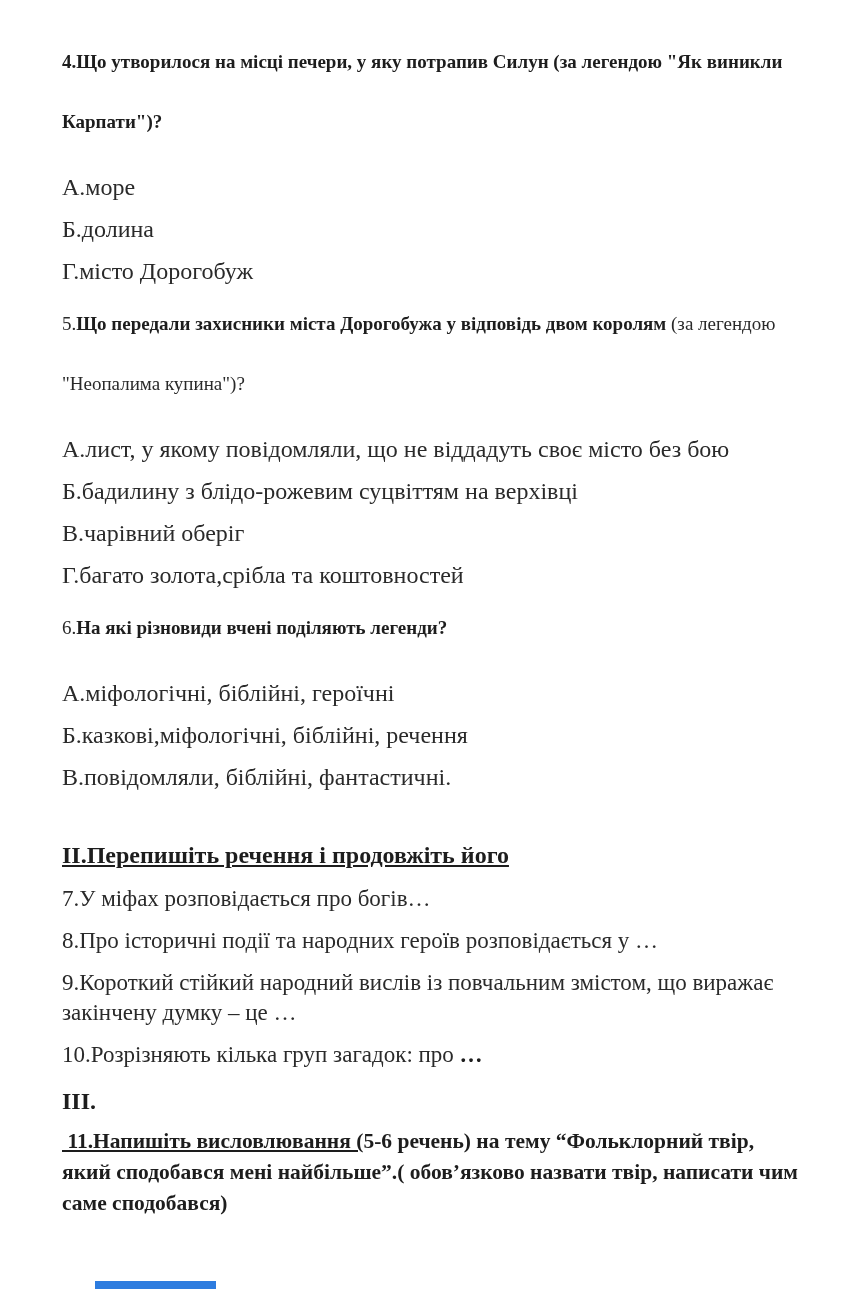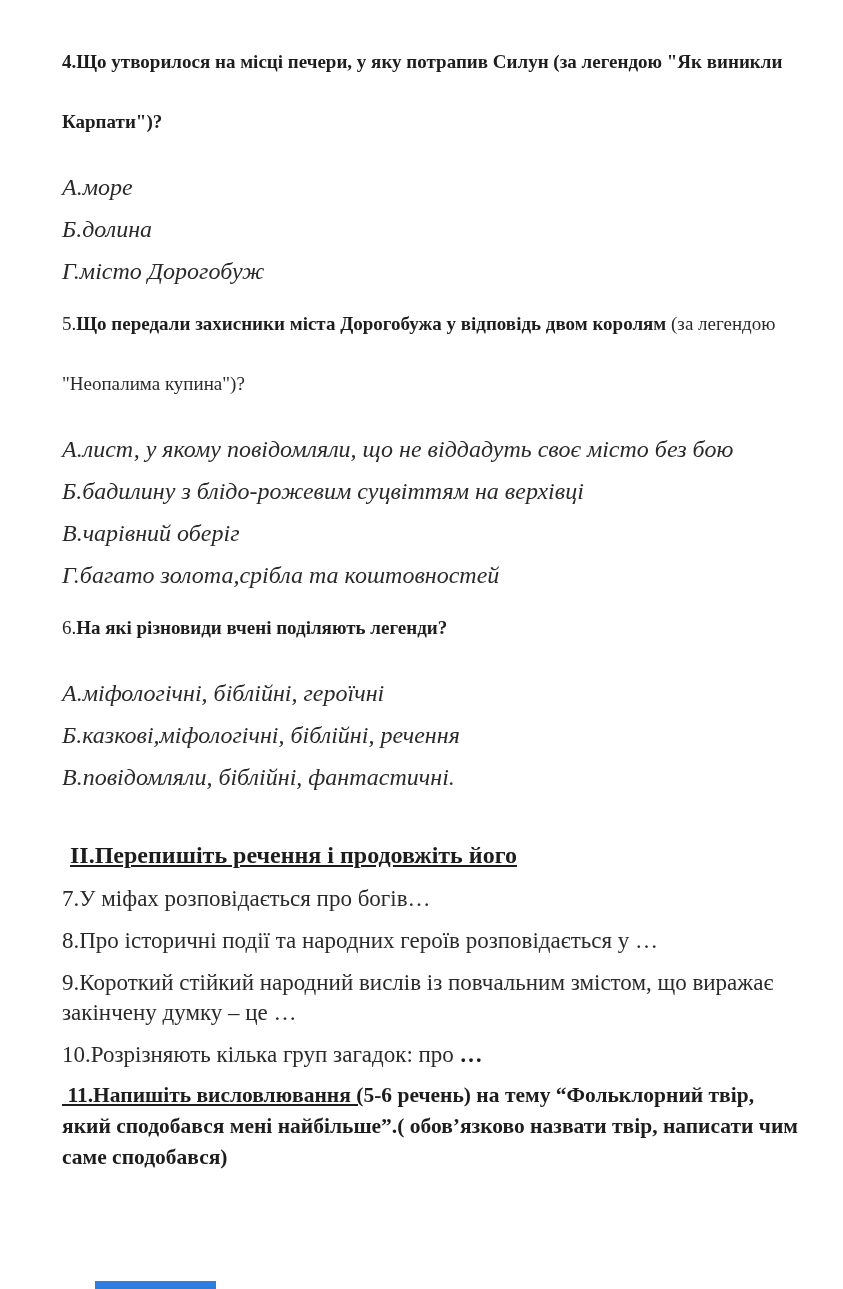--- a/index.html
+++ b/index.html
@@ -17,31 +17,31 @@
   .bold{font-weight:700;color:#1d1d1d;}
   .question{
     font-size:19px;
     line-height:60px;
     color:#1d1d1d;
     margin:0;
   }
   .question .qnum{font-weight:400;color:#2a2a2a;}
   .question .qnum.bold{font-weight:700;color:#1d1d1d;}
   .question .qtail{font-weight:400;color:#2a2a2a;}
-  .opts{margin:14px 0 0 0;font-style:italic;}
+  .opts{margin:14px 0 0 0;}
   .opts p{
     margin:0;
     font-size:24px;
     line-height:42px;
     color:#2a2a2a;
   }
   .q5{margin-top:2px;}
   .q6{margin-top:2px;}
   .sec2-heading{
-    margin:42px 0 0 8px;
+    margin:42px 0 0 0;
     font-size:24px;
     line-height:30px;
     font-weight:700;
     color:#1d1d1d;
     text-decoration:underline;
   }
   .item{
     margin:12px 0 0 0;
     font-size:23px;
     line-height:30px;
@@ -103,18 +103,19 @@
     <p>В.повідомляли, біблійні, фантастичні.</p>
   </div>
 
   <div class="sec2-heading">ІІ.Перепишіть речення і продовжіть його</div>
 
   <p class="item first">7.У міфах розповідається про богів…</p>
   <p class="item">8.Про історичні події та народних героїв розповідається у …</p>
   <p class="item">9.Короткий стійкий народний вислів із повчальним змістом, що виражає закінчену думку – це …</p>
   <p class="item"><span>10.Розрізняють кілька груп загадок: про </span><span class="bold">…</span></p>
 
+  <p class="sec3-label">ІІІ.</p>
 
   <p class="task11"><span class="underline">&nbsp;11.Напишіть висловлювання (</span><span>5-6 речень) на тему “Фольклорний твір, який сподобався мені найбільше”.( обов’язково назвати твір, написати чим саме сподобався)</span></p>
 
 </div>
 
 <div class="bottom-bar" style="background: rgb(45, 124, 223);"></div>
 
 </body></html>

